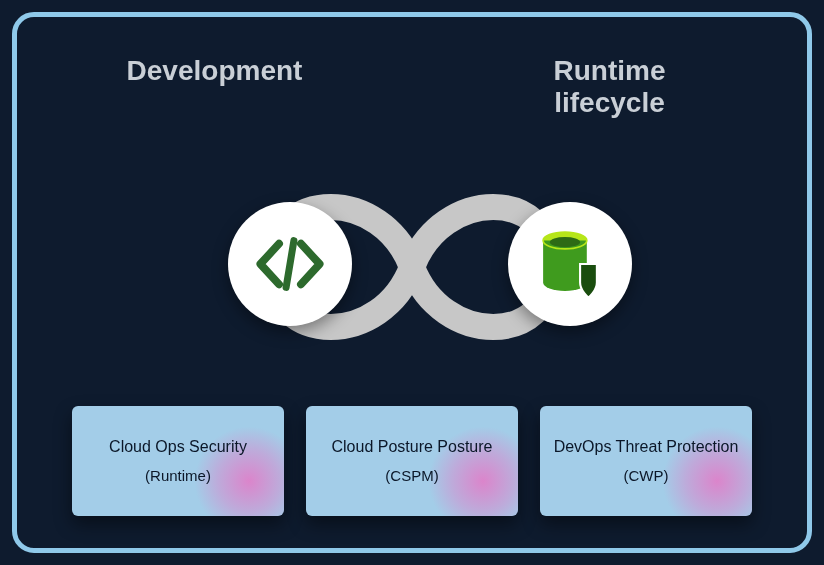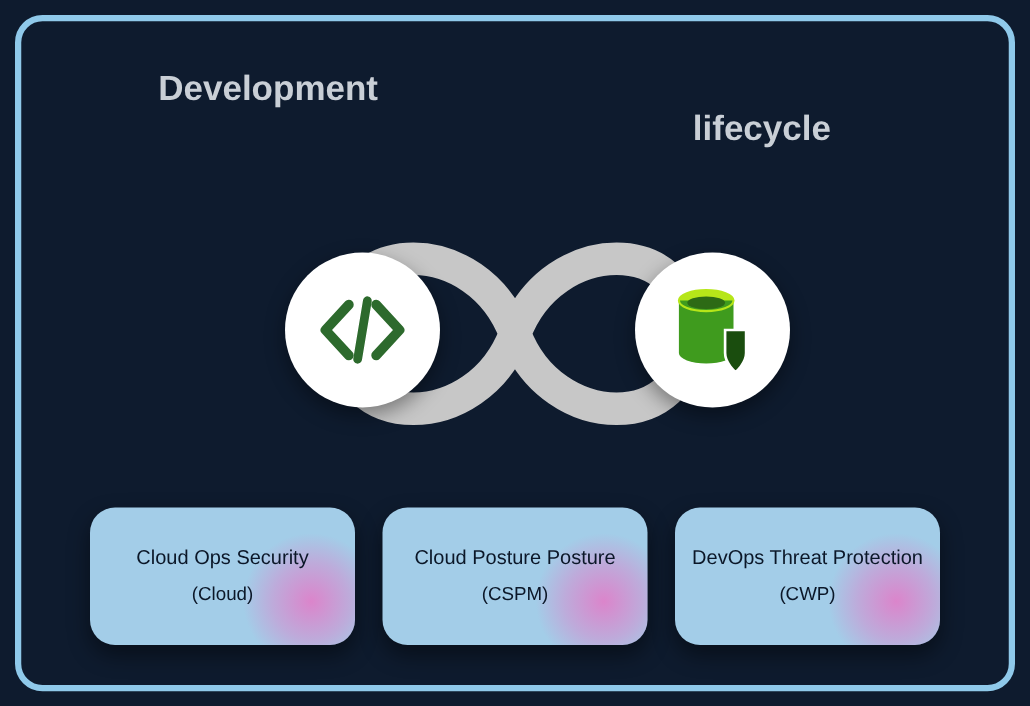--- a/index.html
+++ b/index.html
@@ -69,21 +69,21 @@
     left: 55px;
     right: 55px;
     bottom: 32px;
     display: flex;
     gap: 22px;
   }
   .card {
     flex: 1;
     height: 110px;
     background: #a3cde8;
-    border-radius: 20px;
+    border-radius: 6px;
     position: relative;
     overflow: hidden;
     box-shadow: 0 8px 18px rgba(0,0,0,0.45);
     display: flex;
     flex-direction: column;
     align-items: center;
     justify-content: center;
     gap: 10px;
     padding: 8px 10px;
   }
@@ -116,21 +116,21 @@
 </head>
 <body>
 
 <div class="frame">
 
   <div class="headings">
     <div class="heading">
       <span>Development</span><br>
     </div>
     <div class="heading">
-      <br>
+      <span>Runtime</span><br>
       <span>lifecycle</span>
     </div>
   </div>
 
   <div class="infinity-wrap">
     <svg class="infinity-svg" viewBox="0 0 520 260">
       <path d="M 120 130
                C 120 50, 230 50, 260 130
                C 290 210, 400 210, 400 130
                C 400 50, 290 50, 260 130
@@ -153,21 +153,21 @@
       <ellipse cx="44" cy="22" rx="26" ry="10" fill="none" stroke="#b6e619" stroke-width="2"></ellipse>
       <ellipse cx="44" cy="24" rx="18" ry="6" fill="#2d6a15"></ellipse>
       <path d="M 62 50 L 82 50 L 82 72 C 82 82 72 90 72 90 C 72 90 62 82 62 72 Z" fill="#1a4d0e"></path>
       <path d="M 62 50 L 82 50 L 82 72 C 82 82 72 90 72 90 C 72 90 62 82 62 72 Z" fill="none" stroke="#ffffff" stroke-width="2.5"></path>
     </svg>
   </div>
 
   <div class="cards">
     <div class="card">
       <div class="card-title">Cloud Ops Security</div>
-      <div class="card-sub">(Cloud)</div>
+      <div class="card-sub">(Runtime)</div>
     </div>
     <div class="card">
       <div class="card-title">Cloud Posture Posture</div>
       <div class="card-sub">(CSPM)</div>
     </div>
     <div class="card">
       <div class="card-title">DevOps Threat Protection</div>
       <div class="card-sub">(CWP)</div>
     </div>
   </div>

